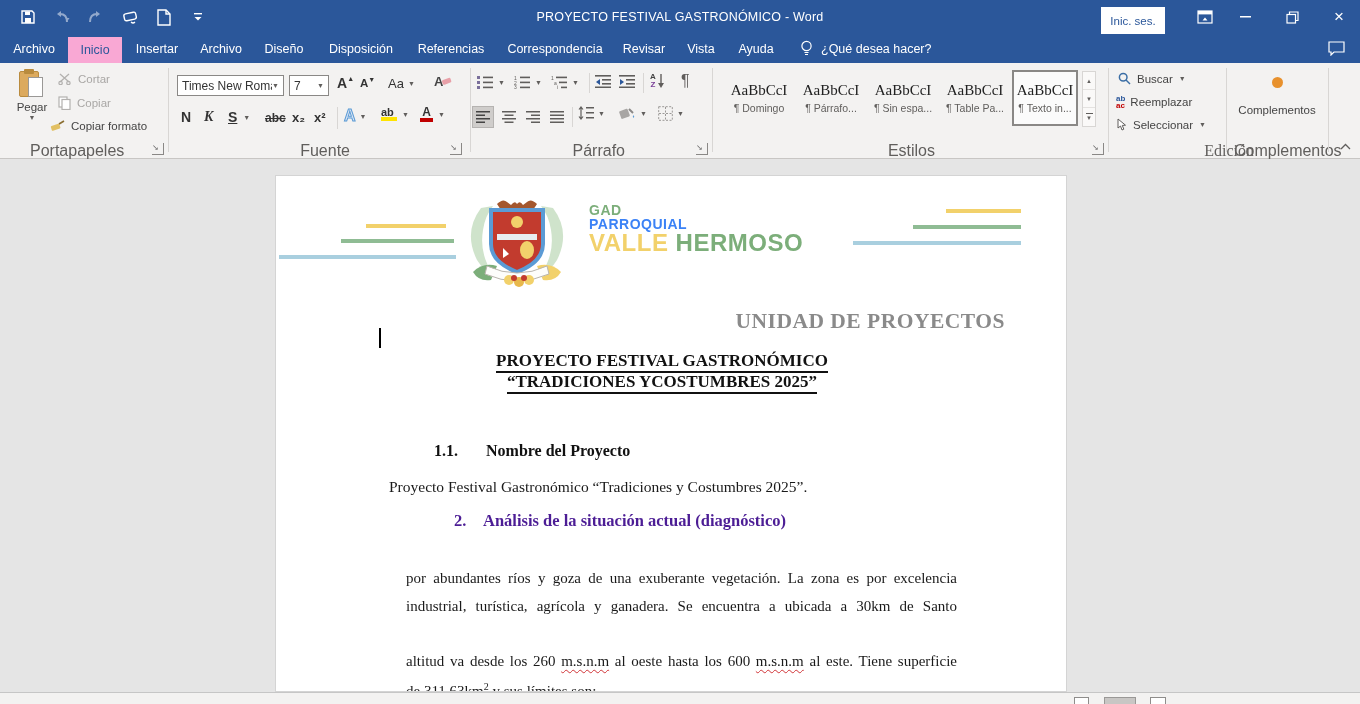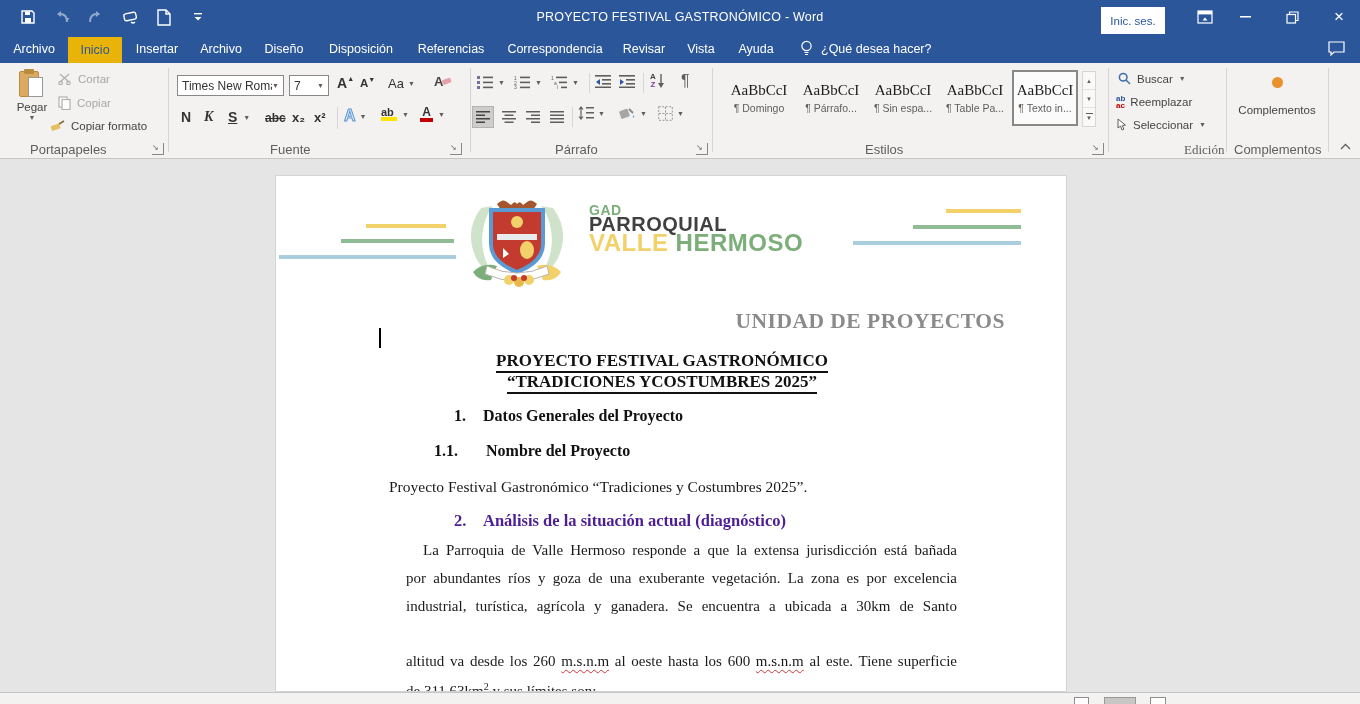--- a/index.html
+++ b/index.html
@@ -14,27 +14,27 @@
   .title-text { position:absolute; left:0; right:0; top:0; height:34px; display:flex; align-items:center; justify-content:center;
                 color:#fff; font-size:12.5px; letter-spacing:.2px; }
   .signin { position:absolute; left:1101px; top:7px; width:64px; height:28px; background:#fff; color:#2b579a;
             font-size:11.5px; display:flex; align-items:center; justify-content:center; }
   .winctl { position:absolute; top:0; height:34px; display:flex; align-items:center; justify-content:center; width:34px; color:#fff; }
 
   
   .tabrow { position:absolute; left:0; top:34px; width:1360px; height:29px; background:#2b579a; }
   .rtab { position:absolute; top:0; height:29px; display:flex; align-items:center; justify-content:center;
           color:#fff; font-size:12.5px; padding:0 2px; }
-  .rtab.active { background:#eab308; color:#2b579a; top:3px; height:26px; }
+  .rtab.active { background:#f9a8d4; color:#2b579a; top:3px; height:26px; }
   .tellme { position:absolute; top:0; height:29px; display:flex; align-items:center; gap:8px; color:#fff; font-size:12.5px; }
 
   
   .ribbon { position:absolute; left:0; top:63px; width:1360px; height:96px; background:#f3f2f1; border-bottom:1px solid #c8c6c4; }
   .gsep { position:absolute; top:5px; height:84px; width:1px; background:#d8d6d4; }
-  .glabel { position:absolute; top:79px; font-size:13px; color:#605e5c; text-align:left; }
+  .glabel { position:absolute; top:79px; font-size:16px; color:#605e5c; text-align:right; }
   .launcher { position:absolute; top:80px; width:12px; height:12px; border-right:1px solid #8a8886; border-bottom:1px solid #8a8886;
               color:#666; font-size:8px; line-height:10px; text-align:left; }
   .rbtn { color:#444; font-size:11.5px; display:flex; align-items:center; }
   .chev { font-size:7px; color:#605e5c; }
   .graytxt { color:#a9a7a5; }
   .ff-box { position:absolute; display:flex; align-items:center; justify-content:space-between; background:#fff;
             border:1px solid #8a8886; font-size:12px; color:#333; padding:0 4px; height:21px; }
   .fbtn { position:absolute; display:flex; align-items:center; justify-content:center; color:#333; }
   .selbox { background:#cfcdcb; border:1px solid #b5b3b1; }
   .stylecard { position:absolute; top:7px; width:66px; height:56px; display:flex; flex-direction:column; align-items:center; justify-content:center; gap:3px; }
@@ -492,55 +492,51 @@
             <circle cx="56" cy="86" r="5" fill="#f2d16b"></circle>
               <circle cx="66" cy="88" r="5" fill="#e8b84b"></circle>
               <circle cx="76" cy="86" r="5" fill="#f2d16b"></circle>
             <circle cx="61" cy="84" r="3" fill="#c23b2e"></circle>
               <circle cx="71" cy="84" r="3" fill="#c23b2e"></circle>
           </svg>
         </div>
 
         <div style="position:absolute; left:313px; top:27px; font-weight:bold; letter-spacing:.5px;">
           <div style="font-size:14px; color:#7cae7a; line-height:14px;">GAD</div>
-          <div style="font-size:20px; color:#404040; line-height:14px;">PARROQUIAL</div>
+          <div style="font-size:14px; color:#3b82f6; line-height:14px;">PARROQUIAL</div>
           <div style="font-size:24px; line-height:24px; white-space:nowrap;">
             <span style="color:#f2d16b;">VALLE</span>
             <span> </span>
             <span style="color:#7cae7a;">HERMOSO</span>
           </div>
         </div>
       </div>
 
       <div class="serif" style="position:absolute; right:61px; top:133px; font-size:21.5px; font-weight:bold; color:#8a8a8a; letter-spacing:.5px;">UNIDAD DE PROYECTOS</div>
 
       <div style="position:absolute; left:103px; top:152px; width:1.5px; height:20px; background:#000;"></div>
 
       <div class="serif" style="position:absolute; left:0; top:175px; width:792px; text-align:center; font-weight:bold; font-size:17px; color:#111; padding-right:20px;">
         <span style="border-bottom:2px solid #111; padding-bottom:1px;">PROYECTO FESTIVAL GASTRONÓMICO </span>
       </div>
       <div class="serif" style="position:absolute; left:0; top:196px; width:792px; text-align:center; font-weight:bold; font-size:17px; color:#111; padding-right:20px;">
         <span style="border-bottom:2px solid #111; padding-bottom:1px;">“TRADICIONES YCOSTUMBRES 2025”</span>
       </div>
 
-      <div class="serif" style="position:absolute; left:178px; top:231px; font-size:16px; font-weight:bold; color:#111;">
-        <span style="display:inline-block; width:29px;">1.</span><span>Datos Generales del Proyecto</span>
-      </div>
 
       <div class="serif" style="position:absolute; left:158px; top:266px; font-size:16px; font-weight:bold; color:#111;">
         <span style="display:inline-block; width:52px;">1.1.</span><span>Nombre del Proyecto</span>
       </div>
 
       <div class="serif" style="position:absolute; left:113px; top:302px; font-size:15.5px; color:#1a1a1a;">Proyecto Festival Gastronómico “Tradiciones y Costumbres 2025”.</div>
 
       <div class="serif" style="position:absolute; left:178px; top:335px; font-size:16.5px; font-weight:bold; color:#4c1d95;">
         <span style="display:inline-block; width:29px;">2.</span><span>Análisis de la situación actual (diagnóstico)</span>
       </div>
 
-      <div class="jline" style="top:366px; text-indent:17px;">La Parroquia de Valle Hermoso responde a que la extensa jurisdicción está bañada</div>
       <div class="jline" style="top:394px;">por abundantes ríos y goza de una exuberante vegetación. La zona es por excelencia</div>
       <div class="jline" style="top:422px;">industrial, turística, agrícola y ganadera. Se encuentra a ubicada a 30km de Santo</div>
       <div class="jline" style="top:477px;">
         <span>altitud va desde los 260 </span><span class="misspell">m.s.n.m</span><span> al oeste hasta los 600 </span><span class="misspell">m.s.n.m</span><span> al este. Tiene superficie</span>
       </div>
       <div class="jline" style="top:505px; text-align:left; text-align-last:left;">
         <span>de 311.63km</span><sup style="font-size:10px;">2</sup><span> y sus límites son:</span>
       </div>
     </div>
 

